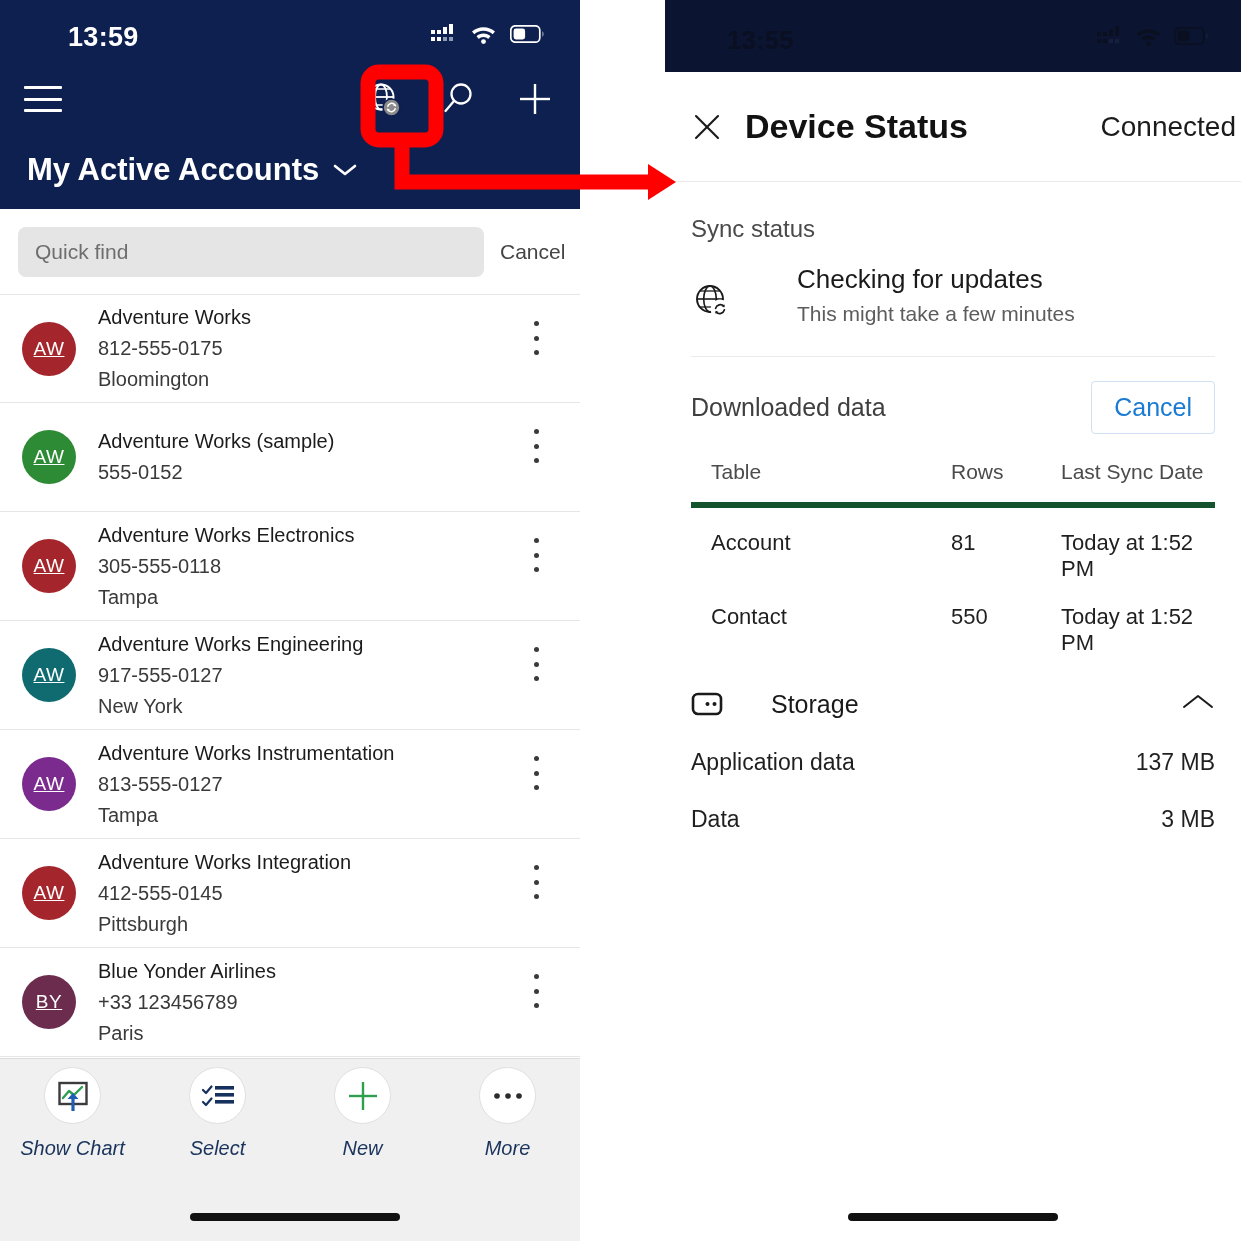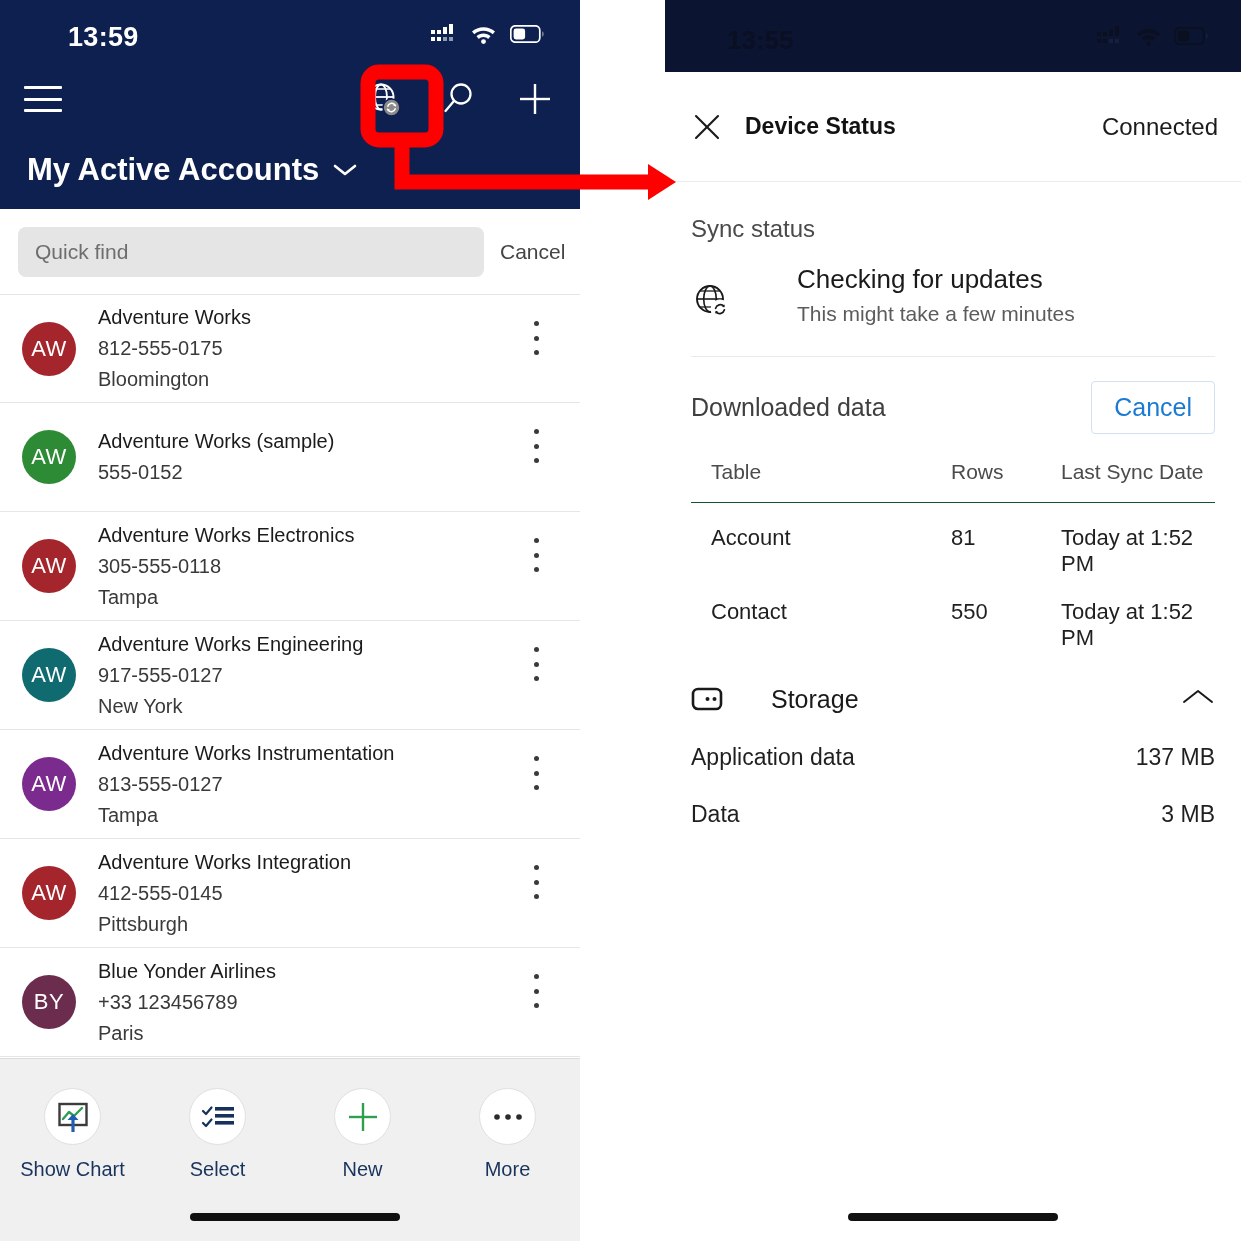--- a/index.html
+++ b/index.html
@@ -80,40 +80,40 @@
   
   .l-list { position:absolute; left:0; top:294px; width:580px; height:764px; background:#fff; overflow:hidden; }
   .acc-row {
     position:relative; height:109px; border-bottom:1px solid #e6e6e6;
     display:flex; align-items:center; padding-left: 22px; cursor:pointer;
   }
   .acc-row:first-child { border-top:1px solid #e6e6e6; }
   .avatar {
     flex: 0 0 54px; width:54px; height:54px; border-radius:50%;
     color:#fff; display:flex; align-items:center; justify-content:center;
-    font-size:22px; letter-spacing:0.5px;
+    font-size:19px; letter-spacing:0.5px;text-decoration:underline;
   }
   .acc-text { margin-left: 22px; display:flex; flex-direction:column; gap:2px; }
   .acc-name { font-size:20px; color:#1b1b1b; line-height:1.45; }
   .acc-phone { font-size:20px; color:#3a3a3a; line-height:1.45; }
   .acc-city { font-size:20px; color:#3a3a3a; line-height:1.45; }
   .acc-more {
     position:absolute; right: 34px; top: 26px;
     width: 20px; height: 34px;
     display:flex; flex-direction:column; align-items:center; justify-content:space-between;
     cursor:pointer;
   }
   .acc-more i { display:block; width:5px; height:5px; border-radius:50%; background:#3a3a3a; }
 
   
   .l-cmdbar {
     position:absolute; left:0; top:1058px; width:580px; height:183px;
     background:#f0f0f0; border-top:1px solid #dcdcdc;
   }
-  .cmd-items { display:flex; padding-top: 29px; }
+  .cmd-items { display:flex; padding-top: 8px; font-style: italic; }
   .cmd-item { flex:1; display:flex; flex-direction:column; align-items:center; cursor:pointer; }
   .cmd-circle {
     width:57px; height:57px; border-radius:50%; background:#fff;
     border:1px solid #e0e0e0;
     display:flex; align-items:center; justify-content:center;
   }
   .cmd-label { margin-top:13px; font-size:20px; color:#19335c; }
   .home-indicator {
     position:absolute; left:190px; bottom:20px; width:210px; height:8px;
     border-radius:4px; background:#111;
@@ -132,22 +132,22 @@
     position:absolute; left:62px; top:25px;
     color:#0a0f22; font-size:26px; font-weight:bold;
   }
   .r-statusicons { position:absolute; right:33px; top:26px; display:flex; align-items:center; gap:12px; }
 
   .r-header {
     position:absolute; left:0; top:72px; width:576px; height:110px;
     display:flex; align-items:center; border-bottom:1px solid #ebebeb;
   }
   .r-close { margin-left:20px; width:44px; height:44px; display:flex; align-items:center; justify-content:center; cursor:pointer; }
-  .r-title { margin-left:16px; font-size:23px; font-weight:bold; color:#121212; }
-  .r-conn { margin-left:auto; margin-right:23px; font-size:24px; color:#1b1b1b; }
+  .r-title { margin-left:16px; font-size:34px; font-weight:bold; color:#121212; }
+  .r-conn { margin-left:auto; margin-right:5px; font-size:28px; color:#1b1b1b; }
 
   .r-body { position:absolute; left:0; top:182px; width:576px; }
   .sec-label { margin:33px 0 0 26px; font-size:24px; color:#4a4a4a; }
 
   .sync-row { display:flex; align-items:flex-end; margin:20px 0 0 26px;gap:36px; }
   .sync-icon { flex:0 0 46px; margin-top:4px; }
   .sync-text { margin-left:24px; }
   .sync-title { font-size:26px; color:#1a1a1a; line-height:1.25; }
   .sync-sub { font-size:21px; color:#5c5c5c; margin-top:6px; }
 
@@ -160,21 +160,21 @@
     color:#1a7ad4; font-size:25px; padding:11px 22px; border-radius:4px;
     cursor:pointer; font-family:"Liberation Sans", sans-serif;
   }
 
   .grp-row { display:flex; align-items:center; margin:34px 26px 0 26px; cursor:pointer; }
   .grp-icon { flex:0 0 40px; display:flex; align-items:center; }
   .grp-title { margin-left:40px; font-size:25px; color:#1a1a1a; }
   .grp-chev { margin-left:auto; }
 
   .tbl { margin:26px 26px 0 26px; }
-  .tbl-head { display:flex; padding:0 0 18px 0; border-bottom:1px solid #14532d; }
+  .tbl-head { display:flex; padding:0 0 18px 0; border-bottom:6px solid #14532d; }
   .tbl-head div { font-size:21px; color:#4b4b4b; }
   .c1 { flex:0 0 260px; padding-left:20px; }
   .c2 { flex:0 0 110px; }
   .c3 { flex:1; }
   .tbl-row { display:flex; padding:22px 0 0 0; }
   .tbl-row div { font-size:22px; color:#1f1f1f; }
 
   .kv { display:flex; align-items:center; margin:30px 26px 0 26px; }
   .kv-k { font-size:23px; color:#1f1f1f; }
   .kv-v { margin-left:auto; font-size:23px; color:#1f1f1f; }

